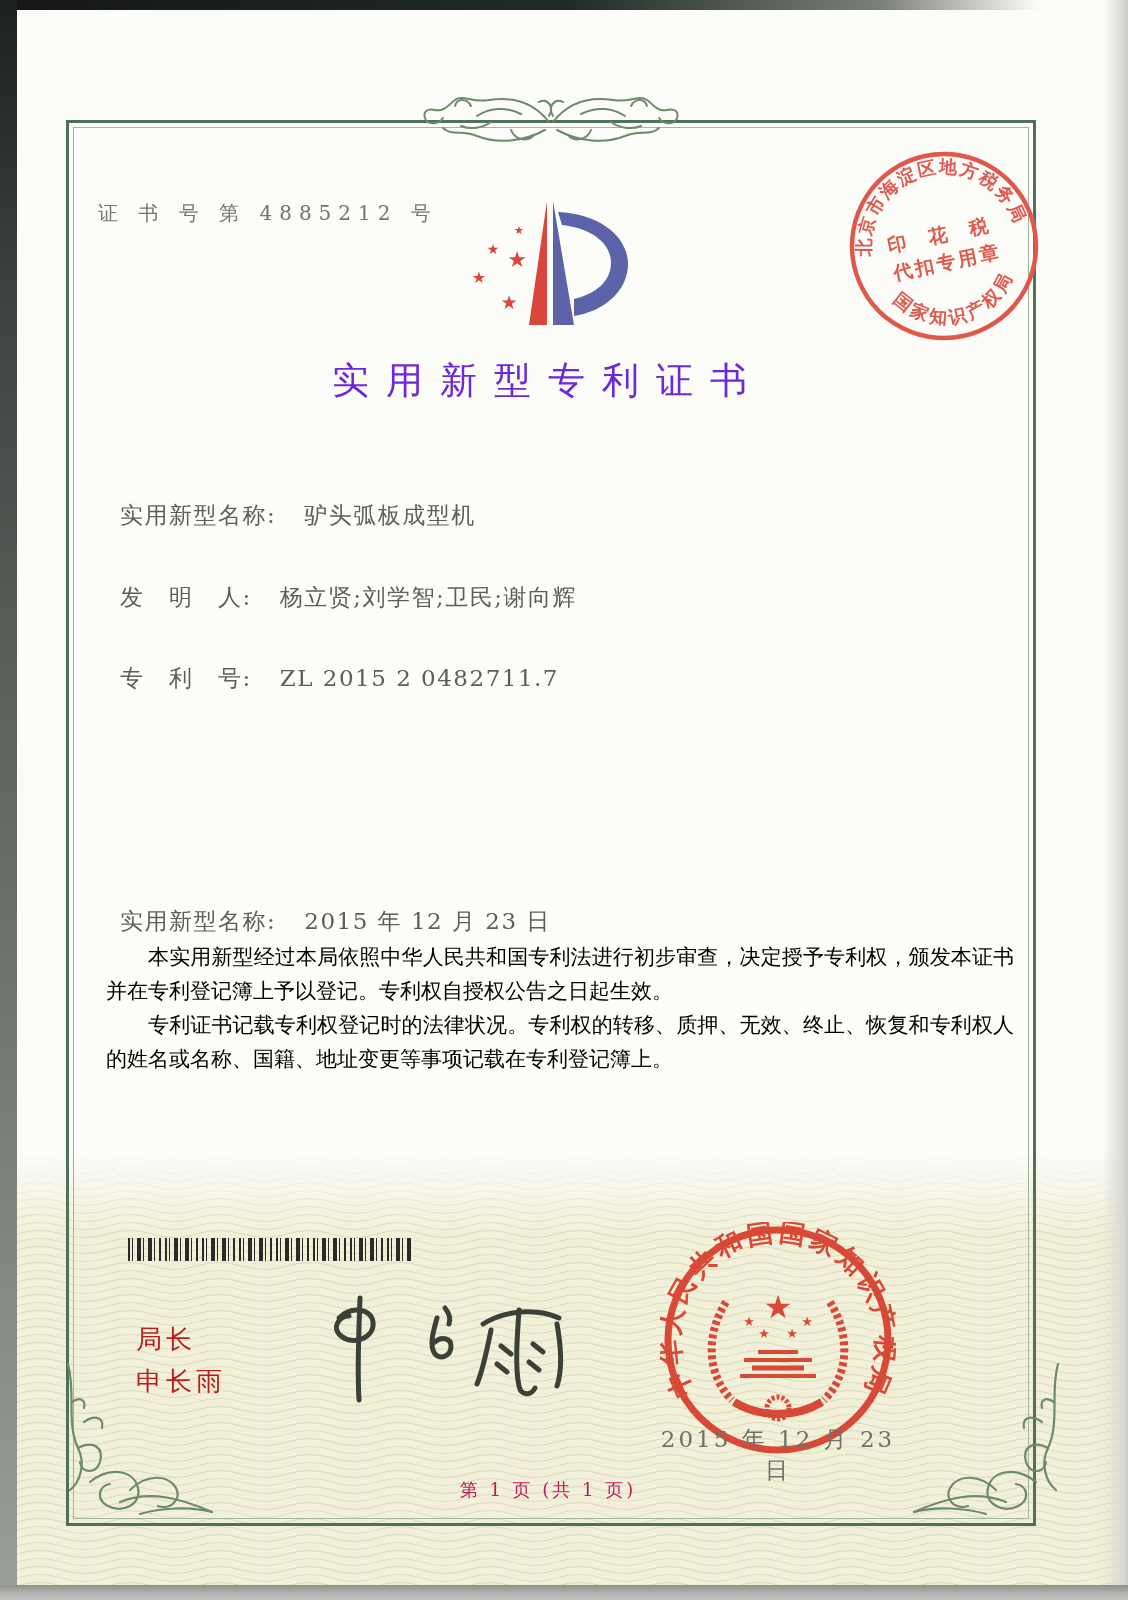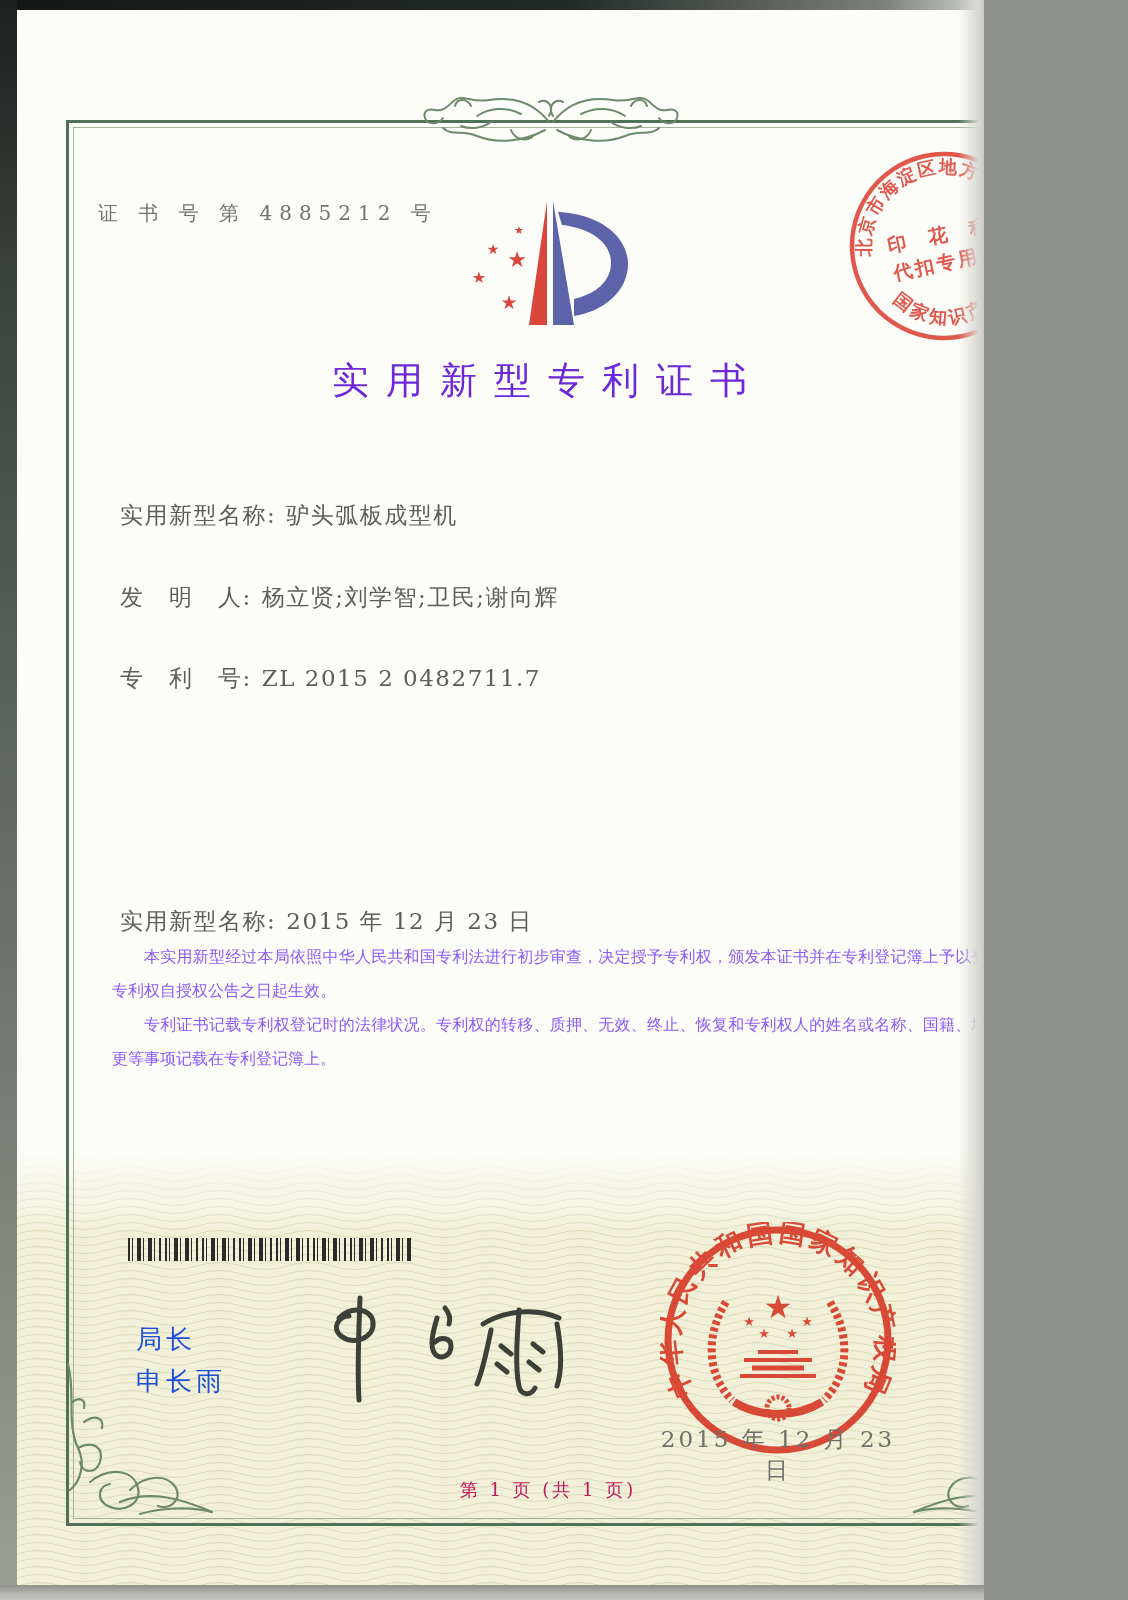--- a/index.html
+++ b/index.html
@@ -1,16 +1,16 @@
 <!DOCTYPE html>
 <html><head>
 <meta charset="utf-8">
 <style>
   html,body{margin:0;padding:0;background:#8e918c;}
-  .stage{position:relative;width:984px;height:1600px;overflow:hidden;background:#fcfcf9;
+  .stage{position:relative;width:1128px;height:1600px;overflow:hidden;background:#fcfcf9;
          font-family:"DejaVu Serif","Liberation Serif",serif;}
   
   .edge-top{position:absolute;left:0;top:0;width:1040px;height:10px;
             background:linear-gradient(90deg,#141716 0%,#232a27 55%,#7d817b 85%,rgba(200,200,196,0) 100%);}
   .edge-left{position:absolute;left:0;top:0;width:17px;height:1600px;
              background:linear-gradient(180deg,#1d211f 0%,#3c423e 18%,#5d635d 45%,#7e837c 75%,#9aa098 100%);}
   .edge-bottom{position:absolute;left:0;bottom:0;width:1128px;height:15px;
                background:linear-gradient(180deg,#8f918c,#b5b6b2 60%,#c2c3bf);}
   .edge-right{position:absolute;right:0;top:0;width:26px;height:1600px;
               background:linear-gradient(90deg,rgba(220,220,214,0),#d9d9d3 80%,#cbcbc5);}
@@ -22,31 +22,31 @@
   
   .border-outer{position:absolute;left:66px;top:120px;width:964px;height:1400px;
                 border:3px solid #4f7157;}
   .border-inner{position:absolute;left:4px;top:4px;right:4px;bottom:4px;border:1px solid #a3b49a;}
   .ornament{position:absolute;}
   
   .certno{position:absolute;left:98px;top:200px;font-size:20px;letter-spacing:7px;color:#73736f;}
   .title{position:absolute;left:66px;width:964px;top:356px;text-align:center;
          font-size:37px;letter-spacing:17px;color:#6d28d9;font-weight:500;}
   .field{position:absolute;left:120px;font-size:23px;color:#5e5e58;letter-spacing:1.5px;white-space:nowrap;}
-  .field .lab{margin-right:10px;}
-  .body-text{position:absolute;left:112px;top:940px;width:908px;font-size:16px;line-height:34px;
-             color:#8b5cf6;text-align:justify;}
+  .field .lab{margin-right:28px;}
+  .body-text{position:absolute;left:106px;top:940px;width:908px;font-size:21px;line-height:34px;
+             color:#000000;text-align:justify;}
   .body-text p{margin:0;text-indent:2em;}
   .barcode{position:absolute;left:128px;top:1238px;width:285px;height:23px;
     background:repeating-linear-gradient(90deg,
       #2a2a28 0 2px,transparent 2px 4px,#2a2a28 4px 5px,transparent 5px 9px,
       #2a2a28 9px 13px,transparent 13px 15px,#2a2a28 15px 16px,transparent 16px 20px,
       #2a2a28 20px 24px,transparent 24px 26px,#2a2a28 26px 27px,transparent 27px 31px,
       #2a2a28 31px 33px,transparent 33px 37px);}
-  .signer{position:absolute;left:136px;font-size:26px;color:#1d4ed8;letter-spacing:4px;
+  .signer{position:absolute;left:136px;font-size:26px;color:#b91c1c;letter-spacing:4px;
           font-family:"DejaVu Sans","Liberation Sans",sans-serif;}
   .seal-date{position:absolute;left:648px;top:1424px;width:260px;text-align:center;
              font-size:23px;letter-spacing:3px;color:#70706a;}
   .footer{position:absolute;left:66px;width:964px;top:1478px;text-align:center;
           font-size:18px;letter-spacing:3px;color:#be185d;}
   .abs{position:absolute;}
 </style>
 </head>
 <body>
 

